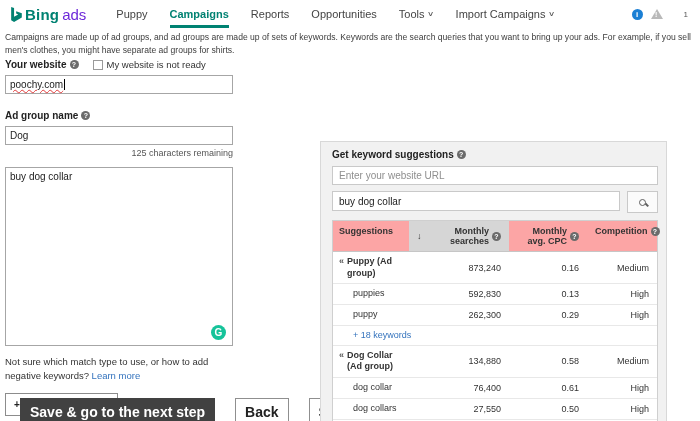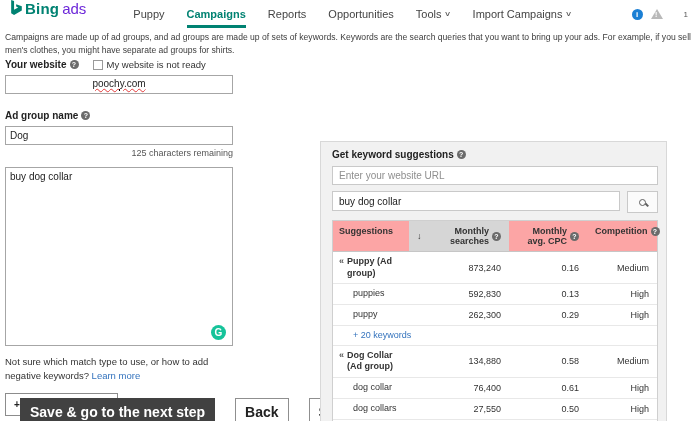--- a/index.html
+++ b/index.html
@@ -1,21 +1,21 @@
 <!DOCTYPE html>
 <html><head>
 <meta charset="utf-8">
 <style>
   * { margin:0; padding:0; box-sizing:border-box; }
   html,body { width:700px; height:421px; overflow:hidden; background:#fff;
     font-family:"Liberation Sans", sans-serif; color:#333; }
 
   
   .topnav { display:flex; align-items:stretch; height:28px; padding:0 12px 0 10px; background:#fff; }
-  .brand { display:flex; gap:3px; margin-right:47px; color:#008272; }
+  .brand { display:flex; align-items:center; gap:3px; margin-right:30px; color:#008272; }
   .brand .bname { font-size:15px; font-weight:bold; letter-spacing:.2px; }
   .brand .bads  { font-size:15px; font-weight:300; color:#6d28d9; }
   .nav-item { font-size:11px; color:#444; display:flex; align-items:center; margin-right:22px; cursor:pointer; border-bottom:3px solid transparent; padding-top:3px; }
   .nav-item.active { color:#008272; font-weight:bold; border-bottom-color:#008272; }
   .nav-caret { font-size:7px; margin-left:4px; color:#555; transform:scaleX(1.4); }
   .nav-icons { margin-left:auto; display:flex; align-items:center; gap:8px; }
   .info-icon { width:11px; height:11px; border-radius:50%; background:#1a7fd4; color:#fff; font-size:8px; font-weight:bold; display:flex; align-items:center; justify-content:center; }
   .warn-icon { position:relative; width:0; height:0; border-left:6px solid transparent; border-right:6px solid transparent; border-bottom:10px solid #b9b9b9; }
   .warn-icon span { position:absolute; left:-1.5px; top:2px; color:#fff; font-size:7px; font-weight:bold; }
   .bulb-icon { position:relative; width:9px; height:12px; }
@@ -27,21 +27,21 @@
   .intro { font-size:8.6px; line-height:1.5; color:#3c3c3c; padding:3px 5px 0 5px; }
 
   
   .form-col { position:absolute; left:5px; top:59px; width:228px; }
   .lbl { font-size:10px; font-weight:bold; color:#222; display:flex; align-items:center; gap:3px; }
   .help { display:inline-flex; width:9px; height:9px; border-radius:50%; background:#6b6b6b; color:#fff; font-size:7px; font-weight:bold; align-items:center; justify-content:center; flex:none; cursor:pointer; }
   .website-row { display:flex; align-items:center; gap:14px; margin-bottom:5px; }
   .cb-wrap { display:flex; align-items:center; gap:4px; font-size:9.5px; font-weight:normal; color:#333; }
   .checkbox { width:10px; height:10px; border:1px solid #9a9a9a; background:#fff; display:inline-block; cursor:pointer; }
   .text-input, .fake-input { width:100%; height:19px; border:1px solid #a6a6a6; background:#fff; font-size:10px; padding:2px 4px; font-family:"Liberation Sans",sans-serif; color:#222; }
-  .fake-input { display:flex; align-items:center;flex-direction:column; }
+  .fake-input { display:flex; align-items:center; }
   .spellerr { text-decoration:underline wavy #e23b3b; text-decoration-thickness:1px; }
   .caret-line { width:1px; height:11px; background:#000; margin-left:1px; }
   .gap16 { height:16px; } .gap4 { height:4px; }
   .chars-remaining { text-align:right; font-size:9px; color:#555; margin:3px 0 9px; }
   .ta-wrap { position:relative; margin-top:4px; }
   textarea.kw-area { width:100%; height:179px; border:1px solid #a6a6a6; resize:none; font-size:10px; padding:3px 4px; font-family:"Liberation Sans",sans-serif; color:#222; }
   .grammarly { position:absolute; right:7px; bottom:10px; width:15px; height:15px; border-radius:50%; background:#15c39a; color:#fff; font-size:10px; font-weight:bold; display:flex; align-items:center; justify-content:center; cursor:pointer; }
   .hint { font-size:9.5px; color:#333; margin-top:5px; line-height:1.45; width:220px; }
   .link { color:#3473bd; cursor:pointer; }
   .add-group-btn { margin-top:10px; display:inline-block; background:#fff; border:1px solid #8c8c8c; font-size:10px; font-weight:bold; padding:5px 8px; color:#222; cursor:pointer; font-family:"Liberation Sans",sans-serif; }
@@ -216,21 +216,21 @@
           <div class="c-search">592,830</div>
           <div class="c-cpc">0.13</div>
           <div class="c-comp">High</div>
         </div>
         <div class="trow keyword">
           <div class="c-name">puppy</div>
           <div class="c-search">262,300</div>
           <div class="c-cpc">0.29</div>
           <div class="c-comp">High</div>
         </div>
-        <div class="link-row"><span class="link">+ 20 keywords</span></div>
+        <div class="link-row"><span class="link">+ 18 keywords</span></div>
         <div class="trow group">
           <div class="c-name">
             <span class="collapse-glyph">«</span>
             <span>Dog Collar (Ad group)</span>
           </div>
           <div class="c-search">134,880</div>
           <div class="c-cpc">0.58</div>
           <div class="c-comp">Medium</div>
         </div>
         <div class="trow keyword">

